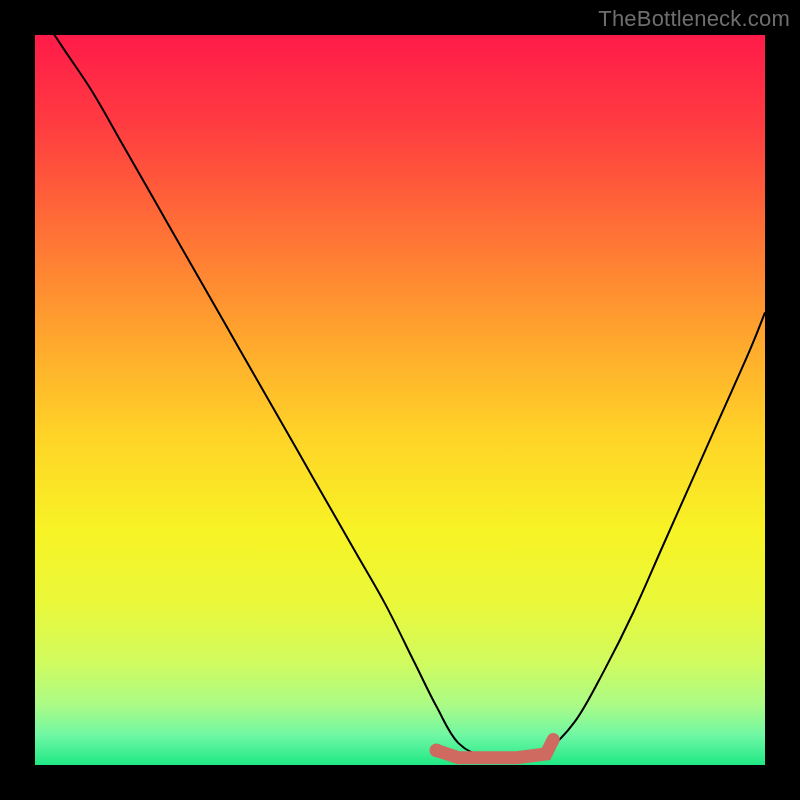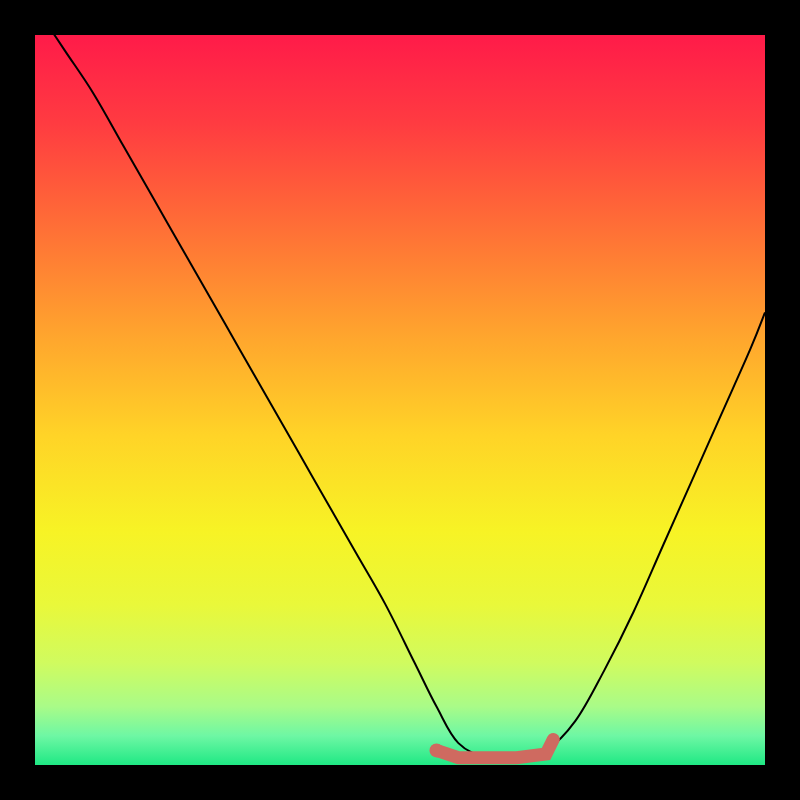--- a/index.html
+++ b/index.html
@@ -41,20 +41,21 @@
     color: #6e6e6e;
     font-size: 22px;
     letter-spacing: 0.2px;
   }
 </style>
 </head>
 <body>
 
 <div class="frame">
 
+  <div class="attribution">TheBottleneck.com</div>
 
   <div class="plot-area">
 
     <svg class="gradient" viewBox="0 0 730 730" preserveAspectRatio="none">
       <defs>
         <linearGradient id="bg-grad" x1="0" y1="0" x2="0" y2="1">
             <stop offset="0%" stop-color="#ff1b49"></stop>
             <stop offset="12%" stop-color="#ff3b41"></stop>
             <stop offset="25%" stop-color="#ff6a37"></stop>
             <stop offset="40%" stop-color="#ffa12e"></stop>

